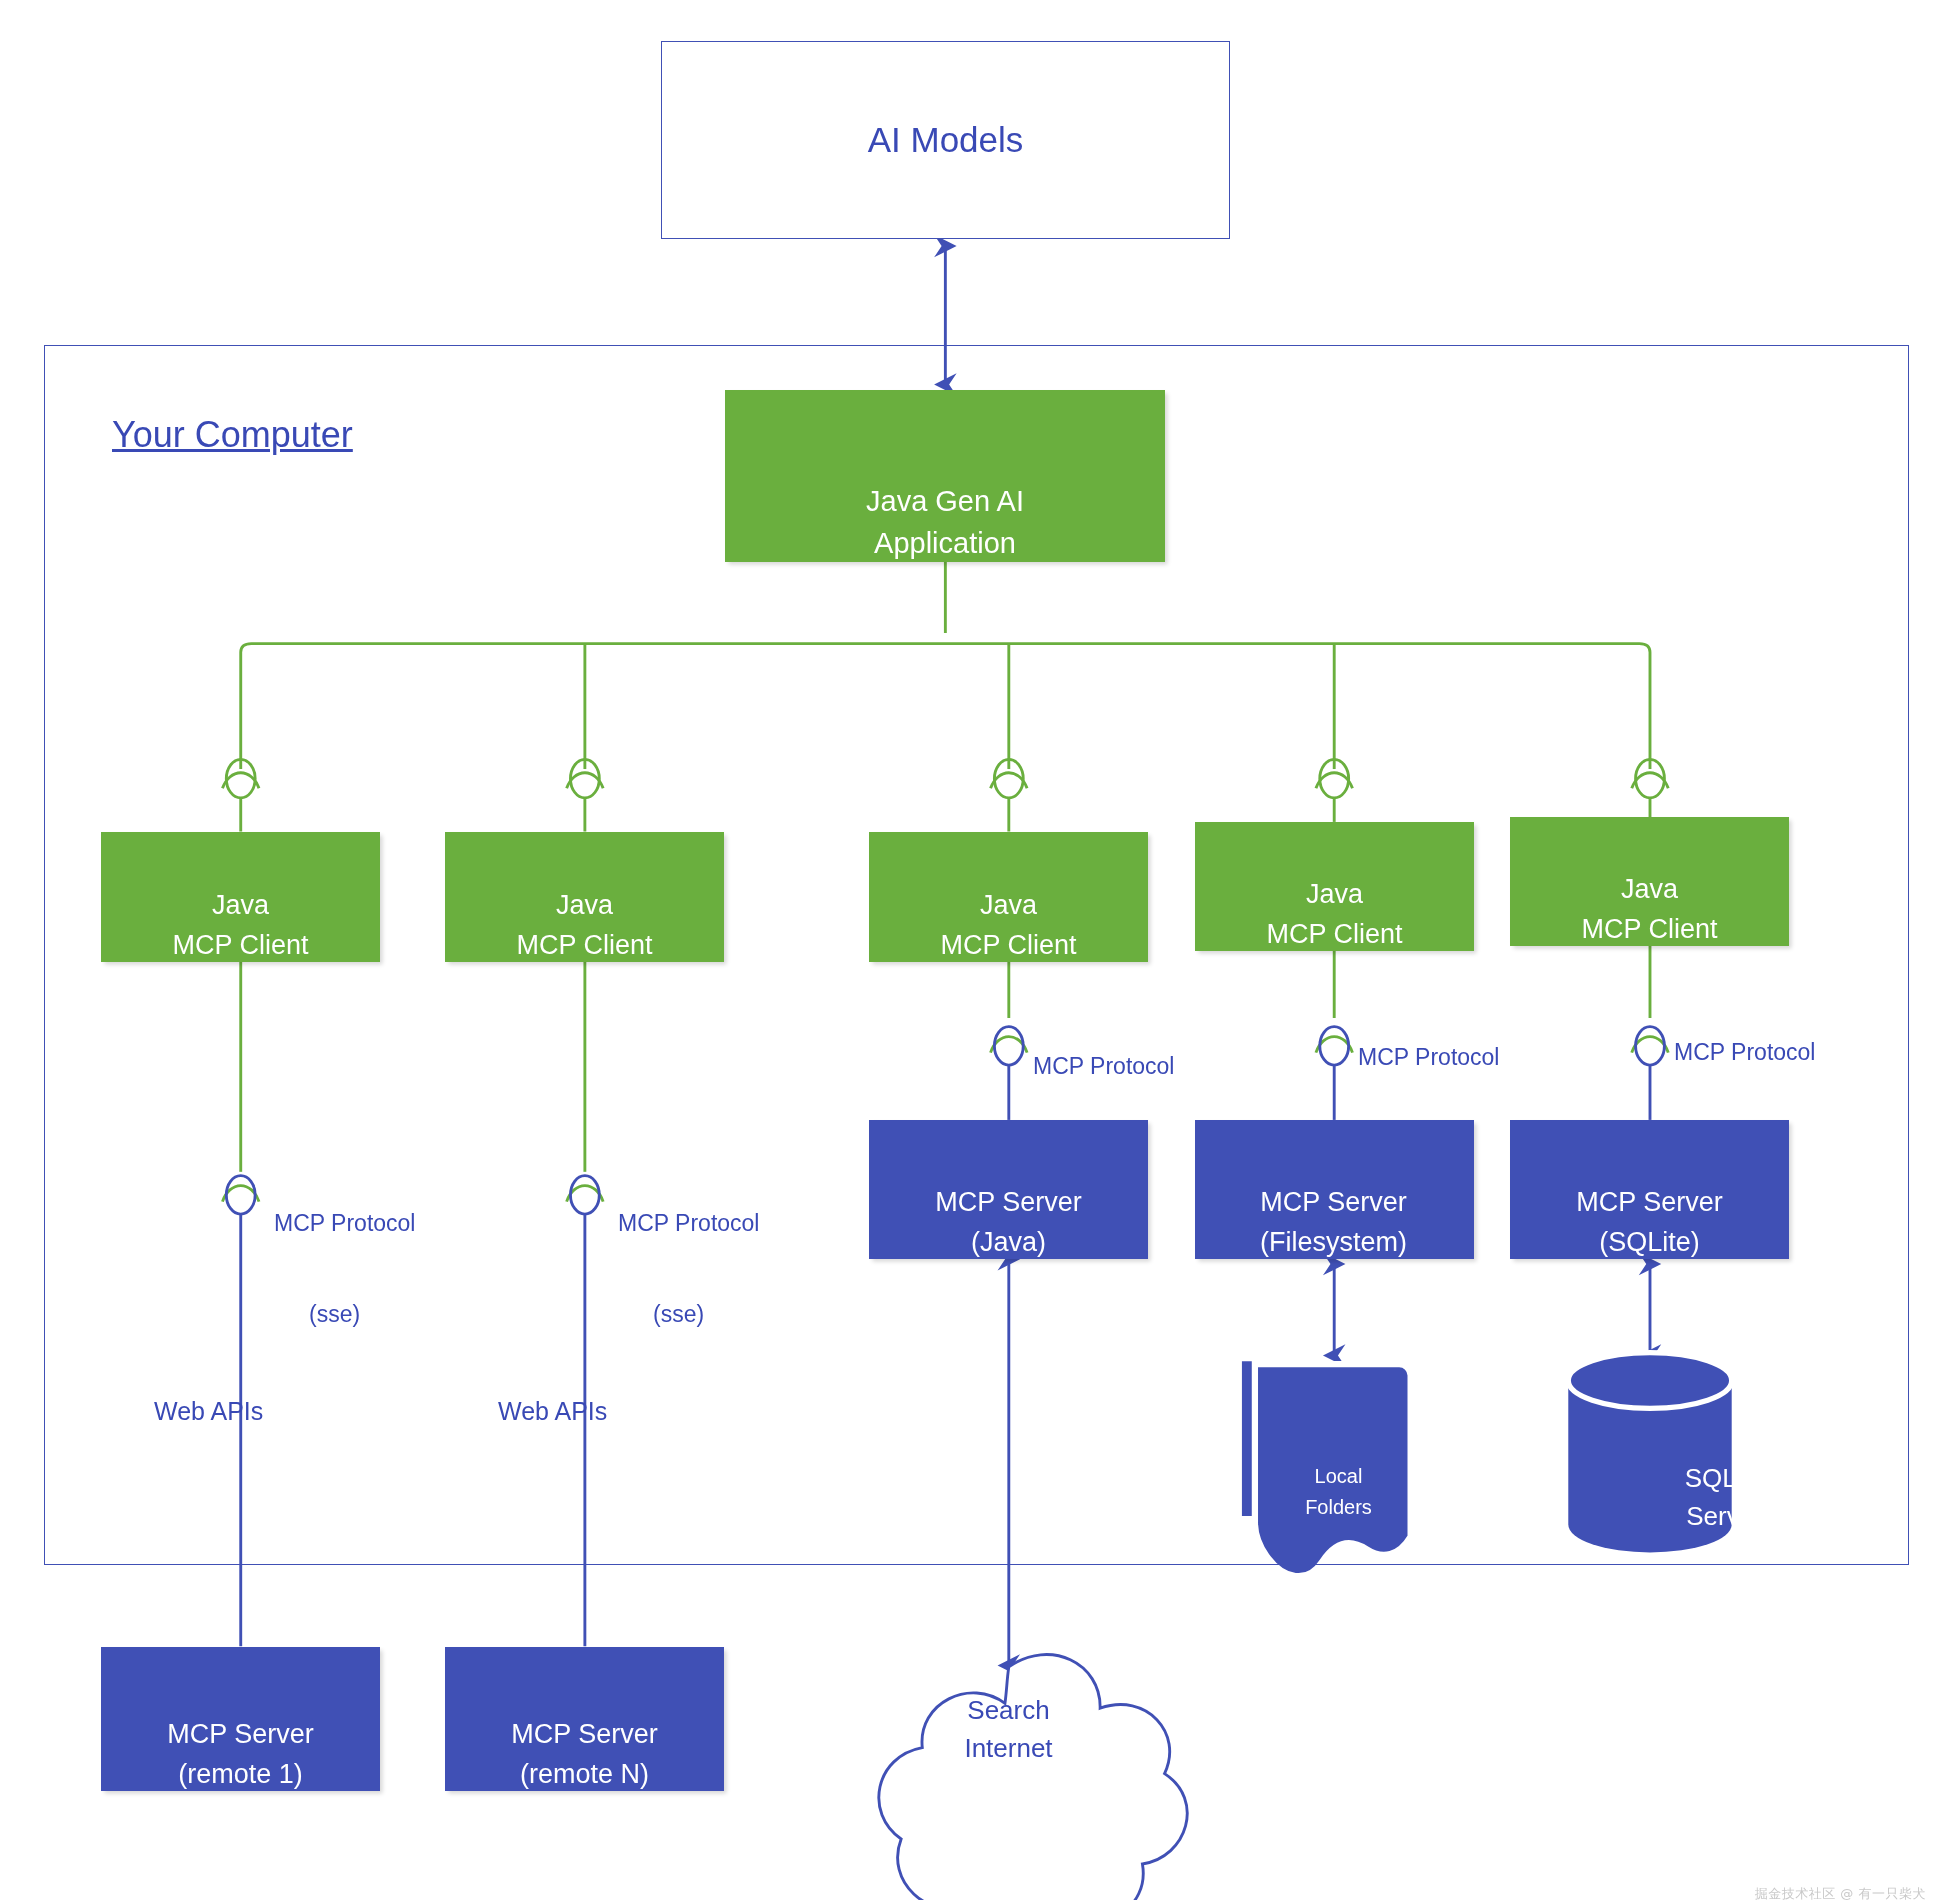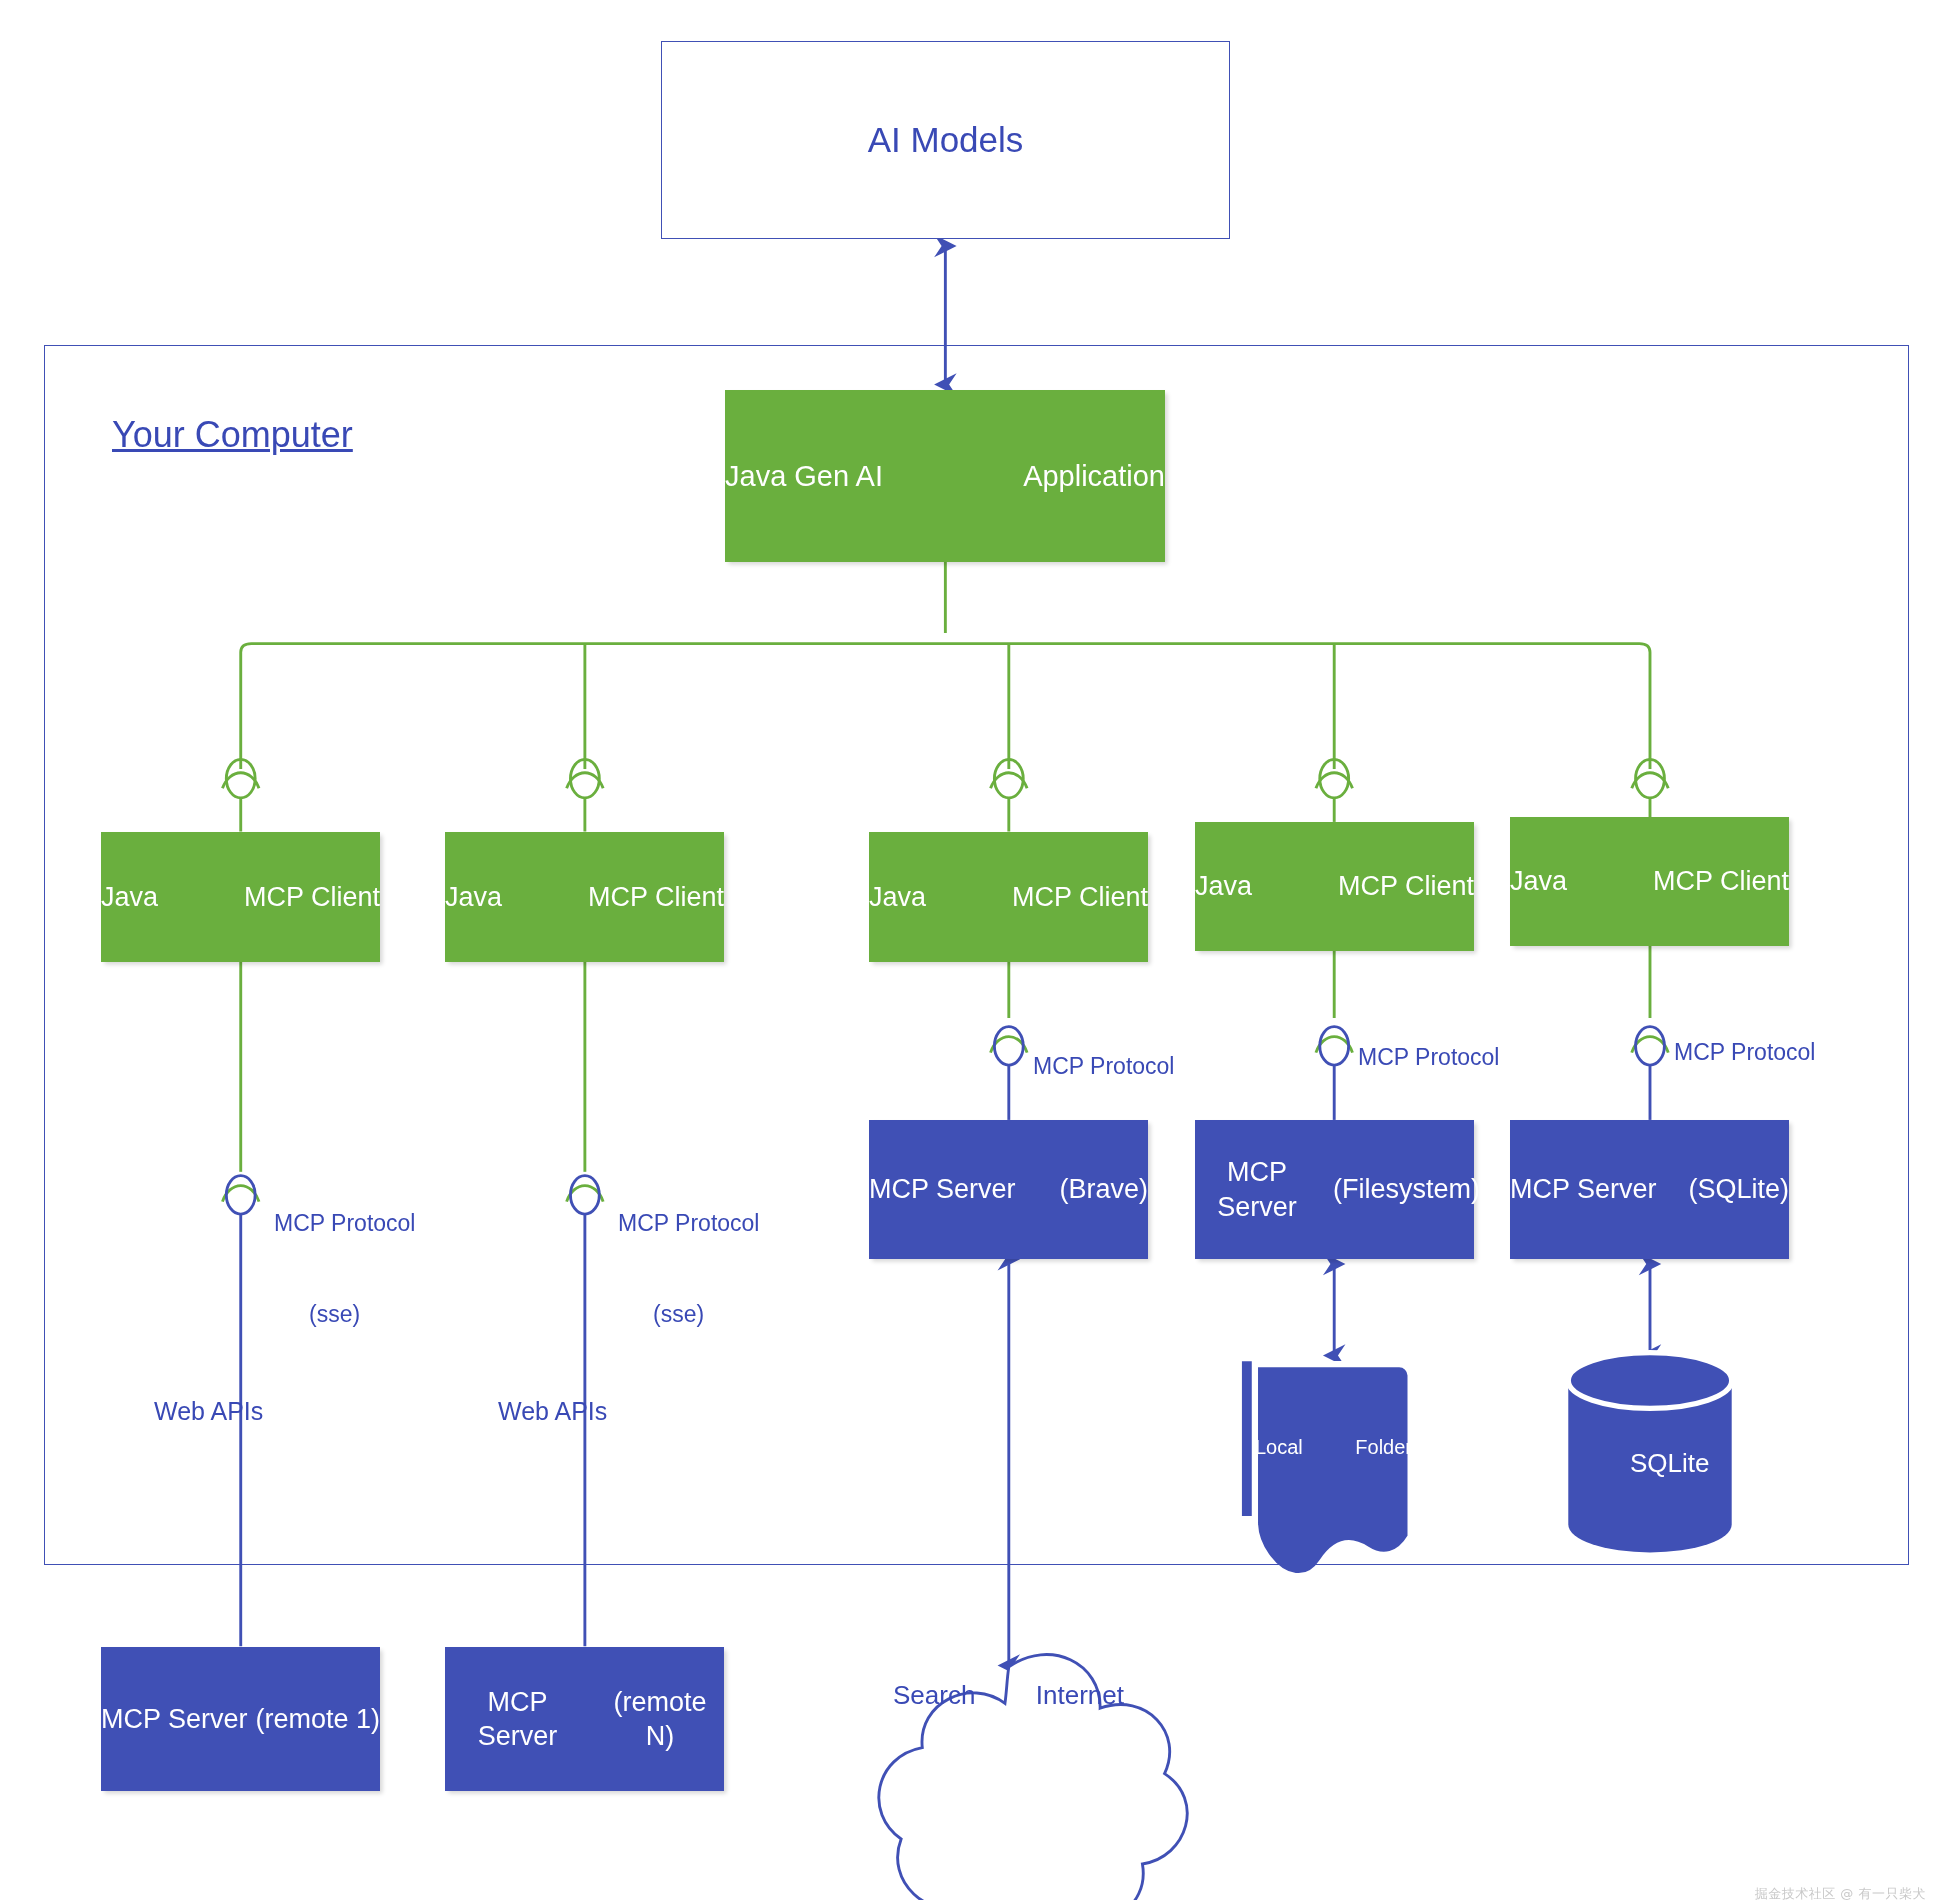--- a/index.html
+++ b/index.html
@@ -1,21 +1,21 @@
 <!DOCTYPE html>
 <html style="font-size:7.7px"><head>
 <meta charset="utf-8">
 <style>
   html,body{margin:0;padding:0;background:#ffffff;}
   body{font-family:"Liberation Sans",sans-serif;}
   #stage{position:relative;width:1946px;height:1900px;background:#fff;overflow:hidden;}
   #svgroot{position:absolute;left:0;top:0;width:1946px;height:1900px;}
 
   .lbl{position:absolute;color:#3949b5;font-family:"Liberation Sans",sans-serif;white-space:pre;text-align:center;}
-  .boxtxt{position:absolute;display:flex;flex-direction:row;align-items:center;justify-content:space-between;
+  .boxtxt{position:absolute;display:flex;flex-direction:column;align-items:center;justify-content:flex-end;
           text-align:center;color:#ffffff;font-family:"Liberation Sans",sans-serif;line-height:1.26;gap:6px;}
   .boxtxt.blue-outline{color:#3949b5;}
   .node-green{position:absolute;background:#6aaf3e;}
   .node-blue{position:absolute;background:#4050b5;}
   .shadowy{box-shadow:3.4px 3.4px 4.3px rgba(0,0,0,.16);}
 
   #ai-models-box{position:absolute;left:661px;top:41px;width:569px;height:198px;
      border:1.9px solid #4050b5;background:#fff;box-sizing:border-box;}
   #ai-models-label{position:absolute;left:661px;top:41px;width:569px;height:198px;
      display:flex;align-items:center;justify-content:center;color:#3949b5;font-size:35px;border-radius:17px;}
@@ -210,21 +210,21 @@
     <div>MCP Protocol</div>
     <div style="margin-left:35px;">(stdio)</div>
   </div>
 
   <div class="lbl" style="left:154px;top:1397px;font-size:25px;">Web APIs</div>
   <div class="lbl" style="left:498px;top:1397px;font-size:25px;">Web APIs</div>
 
   <div class="node-blue shadowy" style="left:869px;top:1120px;width:279px;height:139px;"></div>
   <div class="boxtxt" style="left:869px;top:1120px;width:279px;height:139px;font-size:27px;">
     <span>MCP Server</span>
-    <span>(Brave)</span>
+    <span>(Java)</span>
   </div>
 
   <div class="node-blue shadowy" style="left:1195px;top:1120px;width:279px;height:139px;"></div>
   <div class="boxtxt" style="left:1187px;top:1120px;width:293px;height:139px;font-size:27px;">
     <span>MCP Server</span>
     <span>(Filesystem)</span>
   </div>
 
   <div class="node-blue shadowy" style="left:1510px;top:1120px;width:279px;height:139px;"></div>
   <div class="boxtxt" style="left:1510px;top:1120px;width:279px;height:139px;font-size:27px;">

